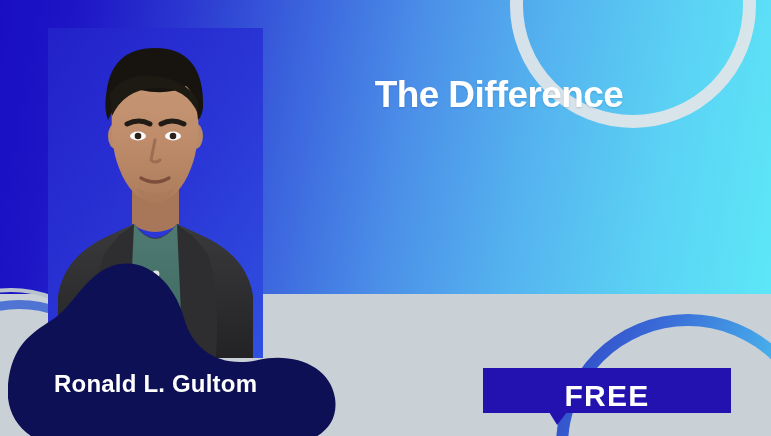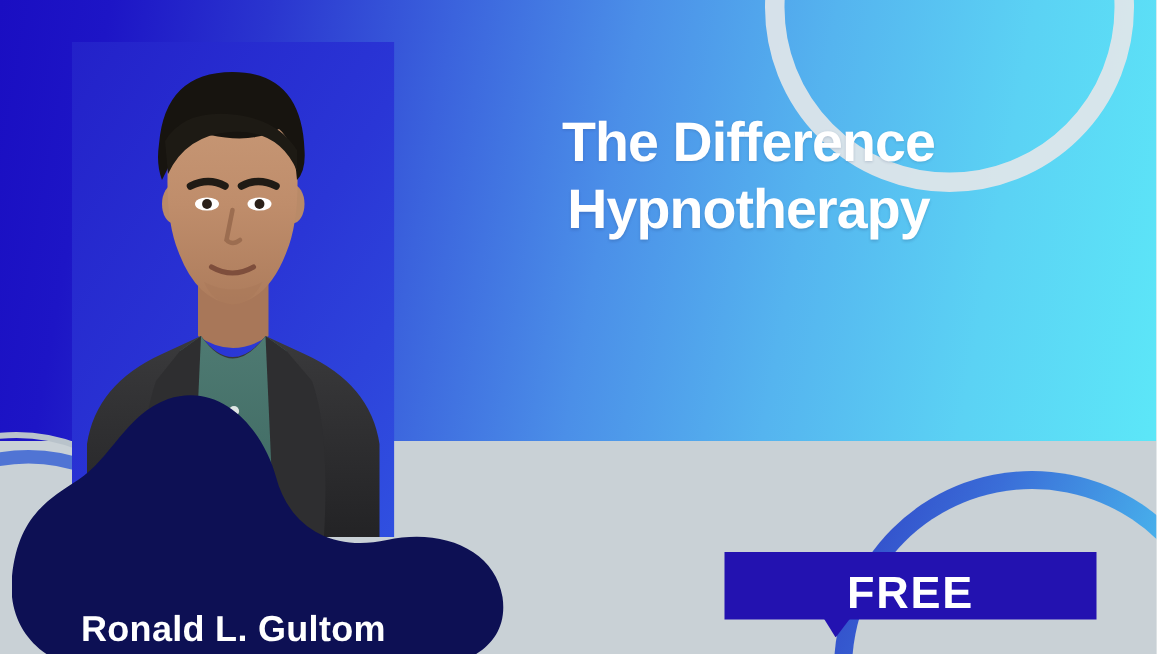--- a/index.html
+++ b/index.html
@@ -74,21 +74,20 @@
   
   .blob{
     position:absolute;left:8px;top:262px;width:330px;height:185px;
   }
   .blob svg{display:block;}
   .speaker-name{
     position:absolute;left:54px;top:370px;
     font-size:24px;font-weight:bold;color:#ffffff;
     letter-spacing:.2px;
     white-space:nowrap;
-    margin-top:36px;
   }
   
   .headline{
     position:absolute;
     right:12px;top:72px;
     width:520px;
     text-align:center;
     color:#ffffff;
     font-weight:bold;
     font-size:37px;
@@ -205,21 +204,20 @@
                C24 185 -4 160 0 122
                C4 84 22 72 44 58
                C66 44 76 14 104 4 Z" fill="#0d1054"></path>
     </svg>
   </div>
 
   <div class="speaker-name">Ronald L. Gultom</div>
 
   <div class="headline">
     <span class="ln">The Difference</span>
-    <span class="ln">Hypnotherapy</span>
   </div>
 
   <div class="badge">
     <span class="badge-label">FREE</span>
   </div>
   <div class="badge-tail"></div>
 
 </div>
 
 </body></html>

